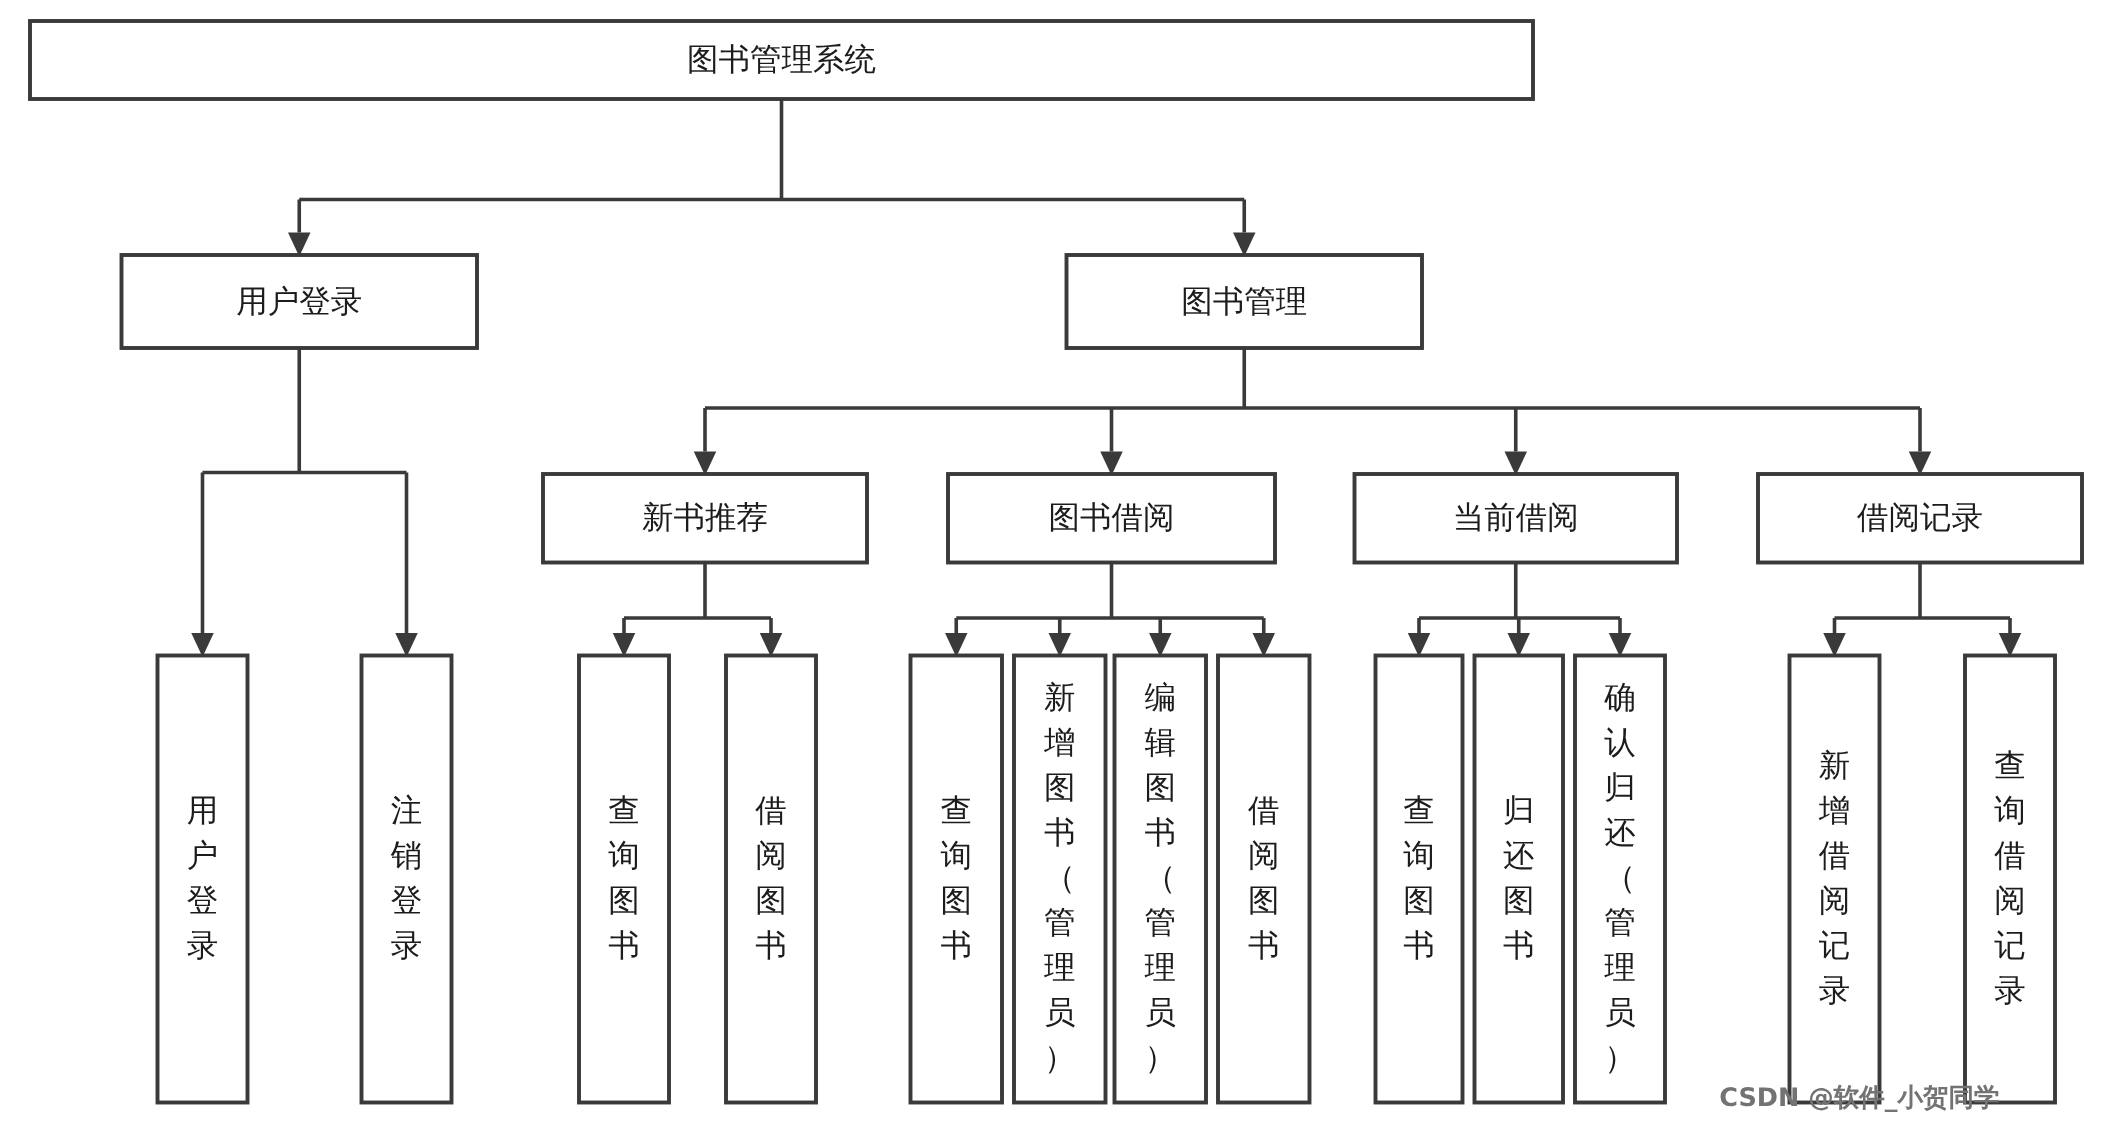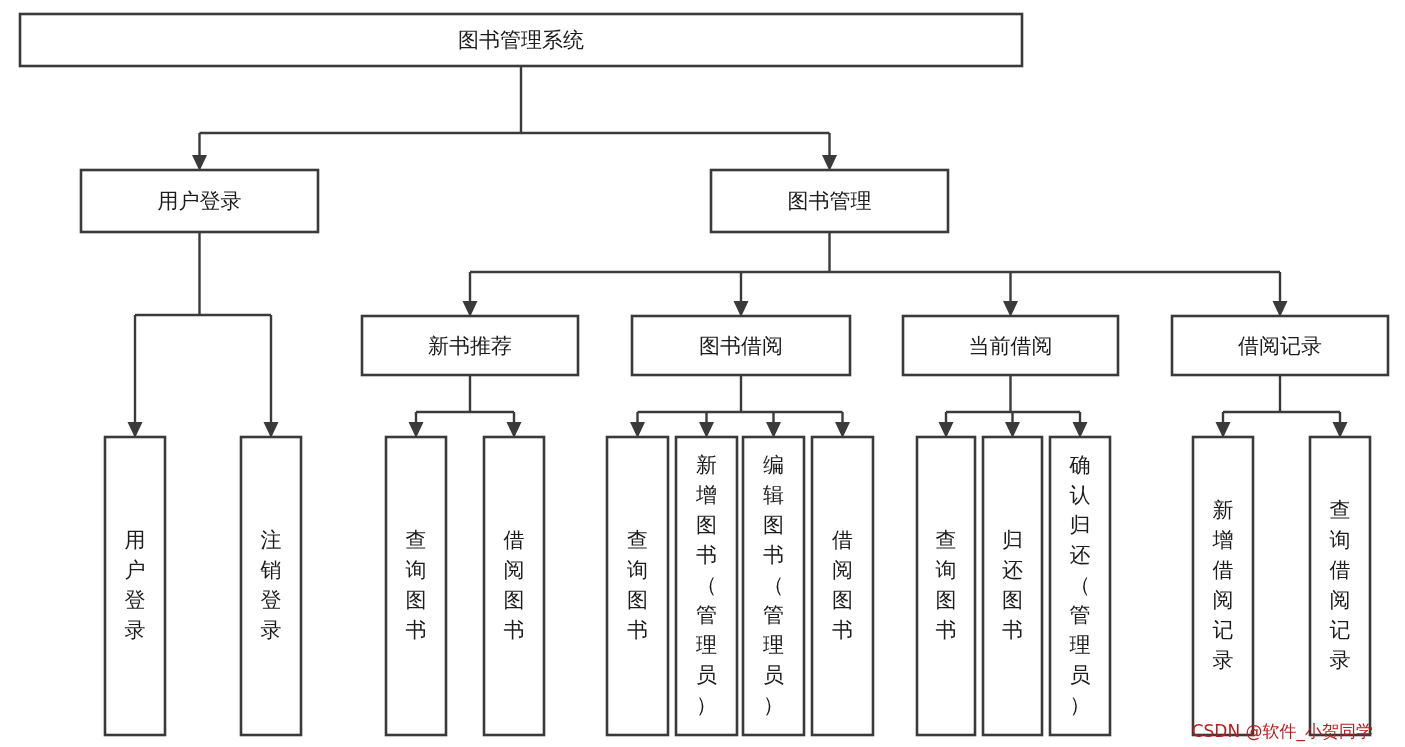--- a/index.html
+++ b/index.html
@@ -11,21 +11,20 @@
     width: 1405px;
     height: 747px;
     font-family: "DejaVu Sans", "Liberation Sans", sans-serif;
     overflow: hidden;
     position: relative;
   }
   #diagram-root {
     position: relative;
     width: 1341px;
     height: 747px;
-    padding-left: 40px;
   }
   svg#flowchart {
     position: absolute;
     top: 0;
     left: 0;
     width: 1405px;
     height: 747px;
   }
   .node-box {
     fill: #ffffff;
@@ -48,23 +47,24 @@
     fill: #1c1c1c;
     text-anchor: middle;
     dominant-baseline: middle;
   }
   .watermark {
     position: absolute;
     right: 8px;
     bottom: 4px;
     font-family: "DejaVu Sans", "Liberation Sans", sans-serif;
     font-size: 17px;
-    color: #b91c1c;
+    color: #737373;
     white-space: nowrap;
     user-select: none;
+    font-weight: bold;
   }
 </style>
 </head>
 <body>
 
 <div id="diagram-root">
   <svg id="flowchart" viewBox="0 0 1405 747">
     <g id="connector-layer">
         <path d="M 521 66 L 521 133" class="connector"></path>
         <path d="M 199.5 133 L 829.5 133" class="connector"></path>

